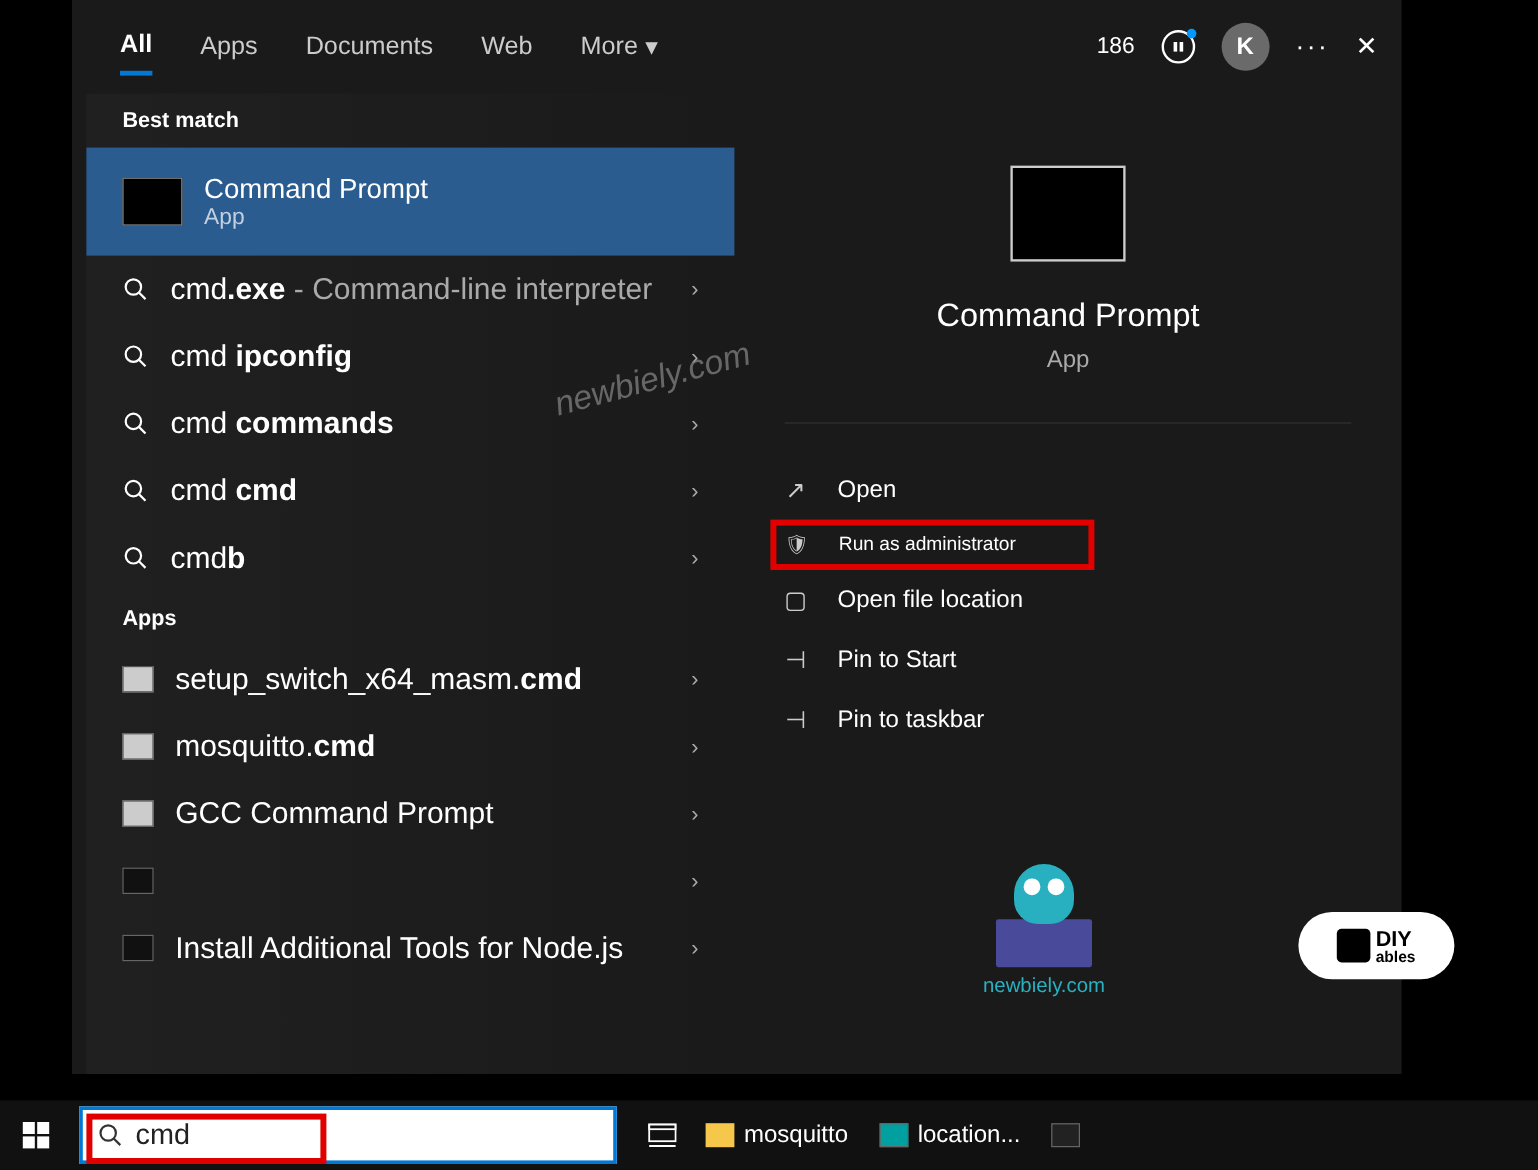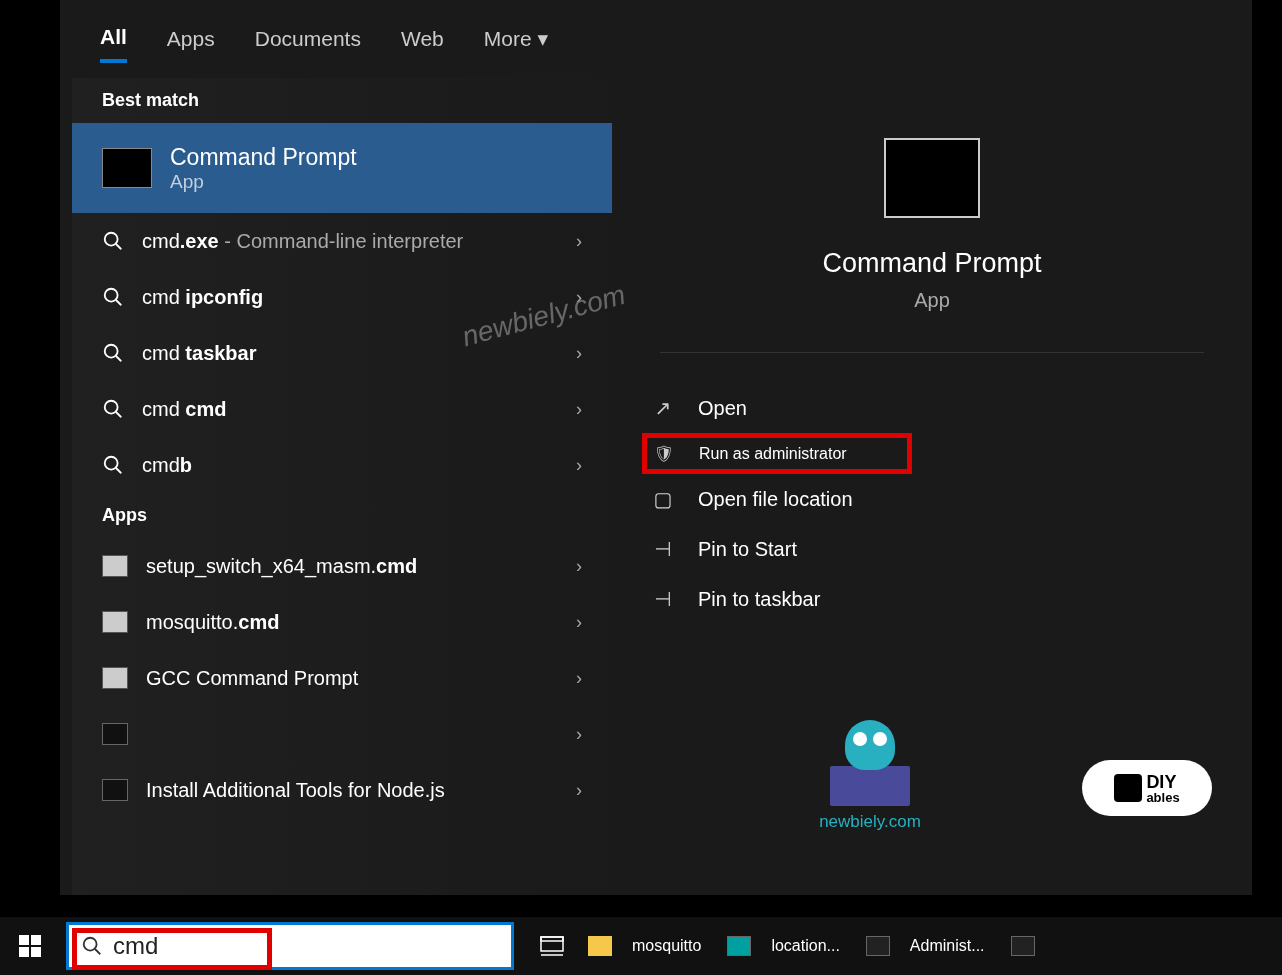--- a/index.html
+++ b/index.html
@@ -9,21 +9,21 @@
     background: #000;
     font-family: "Segoe UI", Arial, sans-serif;
     color: #fff;
     overflow: hidden;
     position: relative;
   }
   .search-panel {
     position: absolute;
     left: 60px;
     top: 0;
-    width: 1192px;
+    width: 1108px;
     height: 895px;
     background: #1a1a1a;
     display: flex;
     flex-direction: column;
   }
   .top-tabs {
     height: 78px;
     display: flex;
     align-items: center;
     padding: 0 30px 0 40px;
@@ -55,21 +55,21 @@
   }
   .cmd-thumb { width: 50px; height: 40px; background: #000; border: 1px solid #888; }
   .bm-title { font-size: 23px; color: #fff; }
   .bm-sub { font-size: 19px; color: #c0d0e0; }
   .result-row {
     display: flex; align-items: center; padding: 12px 30px; gap: 18px;
     cursor: pointer; position: relative; height: 56px;
   }
   .result-row .chev { position: absolute; right: 30px; color: #aaa; font-size: 18px; }
   .search-icon-small { width: 22px; height: 22px; display: inline-flex; align-items: center; justify-content: center; }
-  .row-text { font-size: 20px; color: #fff; text-align: center; }
+  .row-text { font-size: 25px; color: #fff; text-align: center; }
   .row-text .bold { font-weight: 700; }
   .row-text .dim { color: #aaa; }
   .app-thumb { width: 26px; height: 22px; background: #ccc; border: 1px solid #555; display: inline-block; }
   .app-thumb.dark { background: #111; border: 1px solid #666; }
   .right-col { flex: 1; display: flex; flex-direction: column; align-items: center; padding-top: 60px; }
   .big-thumb { width: 96px; height: 80px; background: #000; border: 2px solid #ccc; margin-bottom: 30px; }
   .detail-title { font-size: 27px; margin-bottom: 10px; }
   .detail-sub { font-size: 20px; color: #aaa; margin-bottom: 40px; }
   .divider { width: 85%; height: 1px; background: #333; margin-bottom: 30px; }
   .actions { width: 100%; padding: 0 30px; }
@@ -83,21 +83,21 @@
   .start-btn { width: 60px; height: 58px; display: flex; align-items: center; justify-content: center; cursor: pointer; }
   .win-logo { width: 22px; height: 22px; display: grid; grid-template-columns: 1fr 1fr; grid-template-rows: 1fr 1fr; gap: 2px; }
   .win-logo span { background: #fff; }
   .search-box {
     width: 448px; height: 48px; background: #fff; display: flex; align-items: center;
     padding: 0 12px; gap: 10px; border: 3px solid #0078d4; margin-left: 6px; position: relative;
   }
   .search-box input { border: none; outline: none; font-size: 24px; width: 100px; background: transparent; color: #222; }
   .search-highlight { position: absolute; border: 5px solid #e00000; left: 3px; top: 3px; width: 200px; height: 42px; pointer-events: none; }
   .task-icon { width: 40px; height: 40px; display: flex; align-items: center; justify-content: center; margin-left: 18px; cursor: pointer; }
-  .task-item { display: flex; align-items: center; gap: 20px; padding: 0 10px; height: 44px; cursor: pointer; font-size: 16px; color: #fff; margin-left: 6px; }
+  .task-item { display: flex; align-items: center; gap: 8px; padding: 0 10px; height: 44px; cursor: pointer; font-size: 20px; color: #fff; margin-left: 6px; }
   .task-item .ti-icon { width: 24px; height: 20px; background: #222; border: 1px solid #666; }
   .task-item.folder .ti-icon { background: #f5c84c; border: none; }
   .task-item.ard .ti-icon { background: #00a0a0; }
   .watermark { position: absolute; color: #888; font-size: 28px; font-style: italic; transform: rotate(-15deg); opacity: 0.7; pointer-events: none; z-index: 100; }
   .wm1 { left: 460px; top: 300px; }
   .owl-badge { position: absolute; left: 790px; top: 720px; display: flex; flex-direction: column; align-items: center; width: 160px; }
   .owl { width: 50px; height: 50px; background: #28b0c0; border-radius: 50% 50% 40% 40%; position: relative; }
   .owl::before, .owl::after { content: ""; position: absolute; width: 14px; height: 14px; background: #fff; border-radius: 50%; top: 12px; }
   .owl::before { left: 8px; } .owl::after { right: 8px; }
   .laptop { width: 80px; height: 40px; background: #4a4a9a; margin-top: -4px; border-radius: 2px; }
@@ -115,20 +115,32 @@
 <div class="search-panel">
   <div class="top-tabs">
     <div class="tab active">All</div>
     <div class="tab">Apps</div>
     <div class="tab">Documents</div>
     <div class="tab">Web</div>
     <div class="tab more">
       <span>More</span>
       <span>▾</span>
     </div>
+    <div class="top-right">
+      <span class="points">186</span>
+      <span class="medal-icon">
+        <svg width="14" height="14" viewBox="0 0 14 14">
+            <rect x="3" y="3" width="3" height="8" fill="#fff"></rect>
+            <rect x="8" y="3" width="3" height="8" fill="#fff"></rect>
+          </svg>
+      </span>
+      <span class="avatar avatar-k">K</span>
+      <span class="dots">···</span>
+      <span class="close-btn">✕</span>
+    </div>
   </div>
 
   <div class="content">
     <div class="left-col">
       <div class="section-label">Best match</div>
       <div class="best-match">
         <div class="cmd-thumb"></div>
         <div>
           <div class="bm-title">Command Prompt</div>
           <div class="bm-sub">App</div>
@@ -155,21 +167,21 @@
         <span class="row-text"><span>cmd </span><span class="bold">ipconfig</span></span>
         <span class="chev">›</span>
       </div>
       <div class="result-row">
         <span class="search-icon-small">
             <svg class="mag" viewBox="0 0 24 24">
               <circle cx="10" cy="10" r="7"></circle>
               <line x1="15" y1="15" x2="21" y2="21"></line>
             </svg>
           </span>
-        <span class="row-text"><span>cmd </span><span class="bold">taskbar</span></span>
+        <span class="row-text"><span>cmd </span><span class="bold">commands</span></span>
         <span class="chev">›</span>
       </div>
       <div class="result-row">
         <span class="search-icon-small">
             <svg class="mag" viewBox="0 0 24 24">
               <circle cx="10" cy="10" r="7"></circle>
               <line x1="15" y1="15" x2="21" y2="21"></line>
             </svg>
           </span>
         <span class="row-text"><span>cmd </span><span class="bold">cmd</span></span>
@@ -283,20 +295,16 @@
       </svg>
   </div>
   <div class="task-item folder">
     <span class="ti-icon"></span>
     <span>mosquitto</span>
   </div>
   <div class="task-item ard">
     <span class="ti-icon"></span>
     <span>location...</span>
   </div>
-  <div class="task-item">
-    <span class="ti-icon"></span>
-    <span>Administ...</span>
-  </div>
   <div class="task-item" style="padding-right:0">
     <span class="ti-icon"></span>
   </div>
 </div>
 
 </body></html>

